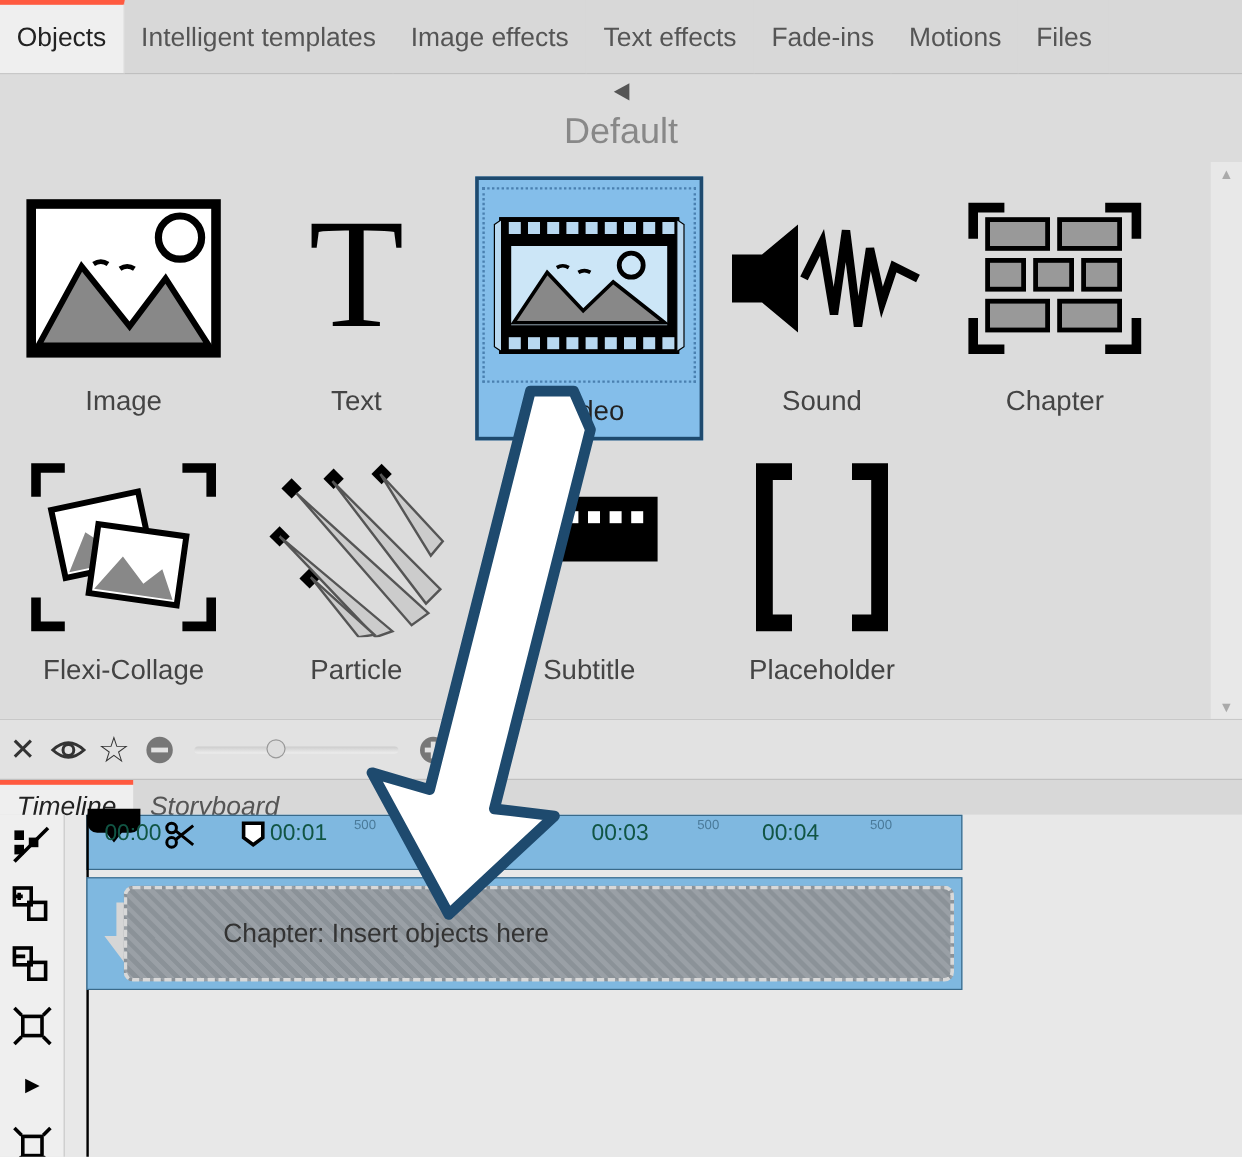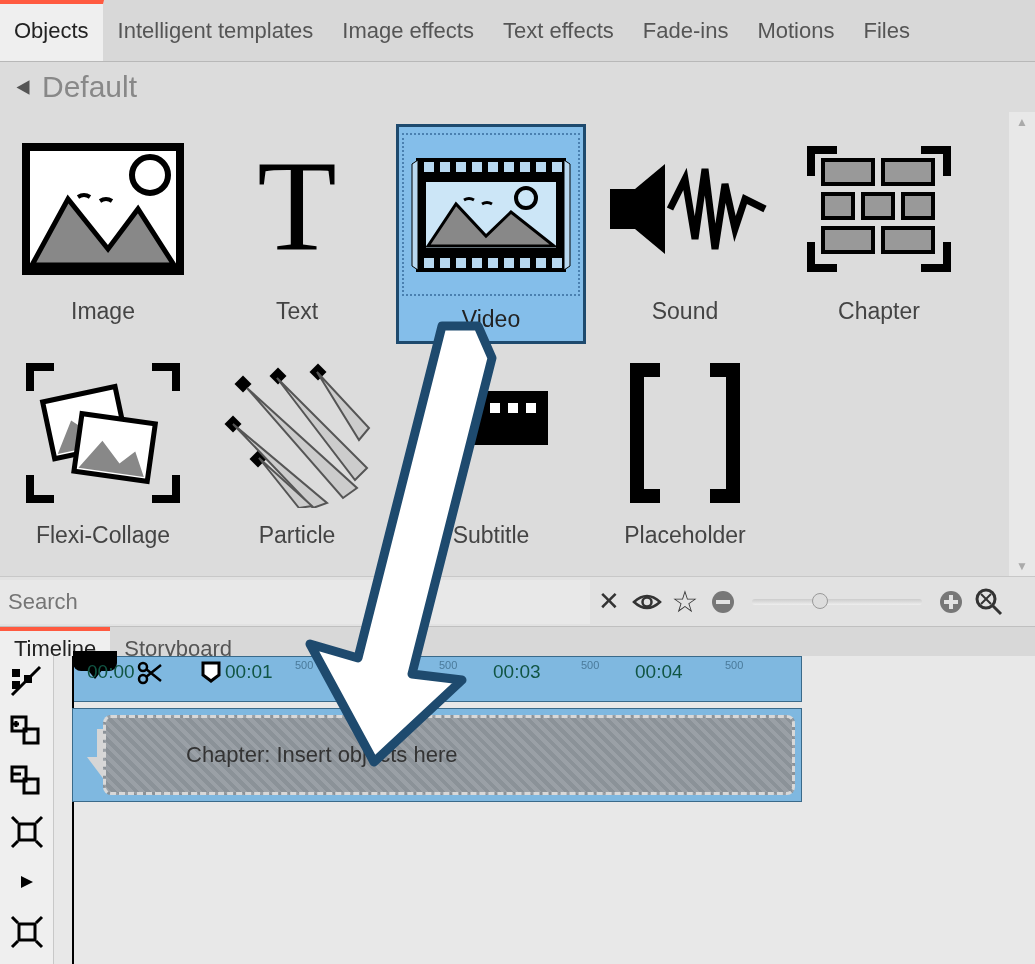--- a/index.html
+++ b/index.html
@@ -4,21 +4,21 @@
 <style>
 * { box-sizing: border-box; margin: 0; padding: 0; }
 body { font-family: "Segoe UI", Arial, sans-serif; background: #e8e8e8; width: 1035px; height: 964px; overflow: hidden; position: relative; }
 
 
 .top-tabs { display: flex; background: #d8d8d8; border-bottom: 1px solid #b8b8b8; height: 62px; align-items: stretch; }
 .top-tab { padding: 10px 14px; font-size: 22px; color: #555; cursor: pointer; border-right: 1px solid #d8d8d8; display: flex; align-items: center; }
 .top-tab.active { background: #efefef; color: #222; border-top: 4px solid #ff5a40; padding-top: 6px; }
 
 
-.category-header { display: flex; align-items: center; padding: 8px 14px; background: #dcdcdc; font-size: 30px; color: #888; gap: 10px; }
+.category-header { display: flex; align-items: center; padding: 8px 14px; background: #dcdcdc; font-size: 30px; color: #888; gap: 10px; flex-direction: column; }
 .tri-toggle { width: 0; height: 0; border-left: 9px solid transparent; border-right: 9px solid transparent; border-top: 13px solid #555; transform: rotate(90deg) scaleX(0.8); }
 
 
 .objects-area { position: relative; background: #dcdcdc; padding: 12px 8px 8px 8px; }
 .scrollbar-right { position: absolute; right: 0; top: 0; width: 26px; bottom: 0; background: #e8e8e8; }
 .scrollbar-right .up, .scrollbar-right .down { position: absolute; left: 0; right: 0; height: 20px; display:flex; align-items:center; justify-content:center; color:#aaa; font-size:12px; }
 .scrollbar-right .up { top: 0; } .scrollbar-right .down { bottom: 0; }
 .obj-grid { display: grid; grid-template-columns: repeat(5, 190px); grid-auto-rows: 220px; gap: 4px 4px; }
 .obj-item { display: flex; flex-direction: column; align-items: center; justify-content: flex-start; position: relative; }
 .obj-icon-wrap { width: 180px; height: 170px; display: flex; align-items: center; justify-content: center; position: relative; }
@@ -28,21 +28,21 @@
 .obj-item.selected .obj-label { color: #222; margin-bottom: 8px; }
 
 
 .toolbar-row { display: flex; align-items: center; background: #e2e2e2; height: 50px; border-top: 1px solid #c8c8c8; }
 .search-input { flex: 0 0 590px; height: 44px; font-size: 22px; padding: 4px 8px; border: none; background: #e8e8e8; color: #888; }
 .tb-btn { width: 38px; height: 38px; display: flex; align-items: center; justify-content: center; font-size: 26px; color: #333; cursor: pointer; }
 .zoom-slider { flex: 0 0 170px; height: 6px; background: linear-gradient(#ccc,#eee); margin: 0 10px; position: relative; border-radius: 3px; }
 .zoom-slider .thumb { position: absolute; top: -6px; left: 60px; width: 16px; height: 16px; background: #ddd; border: 1px solid #999; border-radius: 50%; }
 
 
-.tl-tabs { display: flex; background: #d8d8d8; height: 30px; align-items: stretch; border-top: 1px solid #c0c0c0; }
+.tl-tabs { display: flex; background: #d8d8d8; height: 30px; align-items: stretch; border-top: 1px solid #c0c0c0; font-style: italic; }
 .tl-tab { padding: 9px 14px; font-size: 22px; color: #555; cursor: pointer; }
 .tl-tab.active { background: #efefef; color: #222; border-top: 4px solid #ff5a40; padding-top: 5px; }
 
 
 .tl-body { display: flex; background: #e8e8e8; height: 310px; }
 .tl-left { width: 54px; background: #efefef; display: flex; flex-direction: column; align-items: center; padding-top: 6px; gap: 10px; border-right: 1px solid #c8c8c8; }
 .tl-left-btn { width: 40px; height: 40px; display: flex; align-items: center; justify-content: center; cursor: pointer; }
 .tl-right { flex: 1; position: relative; }
 
 .ruler { position: absolute; left: 18px; top: 0; height: 46px; width: 730px; background: #7fb8e0; border: 1px solid #3a6a8a; }
@@ -245,21 +245,20 @@
           <path d="M130 10 L100 10 L100 24 L116 24 L116 136 L100 136 L100 150 L130 150 Z" fill="#000"></path>
         </svg>
       </div>
       <div class="obj-label">Placeholder</div>
     </div>
 
   </div>
 </div>
 
 <div class="toolbar-row">
-  <input class="search-input" placeholder="Search" style="">
   <div class="tb-btn">
       <span>✕</span>
     </div>
   <div class="tb-btn">
     <svg width="30" height="20" viewBox="0 0 30 20">
         <path d="M2 10 Q15 -2 28 10 Q15 22 2 10 Z" fill="none" stroke="#333" stroke-width="2.5"></path>
         <circle cx="15" cy="10" r="4.5" fill="none" stroke="#333" stroke-width="2.5"></circle>
       </svg>
   </div>
   <div class="tb-btn">

